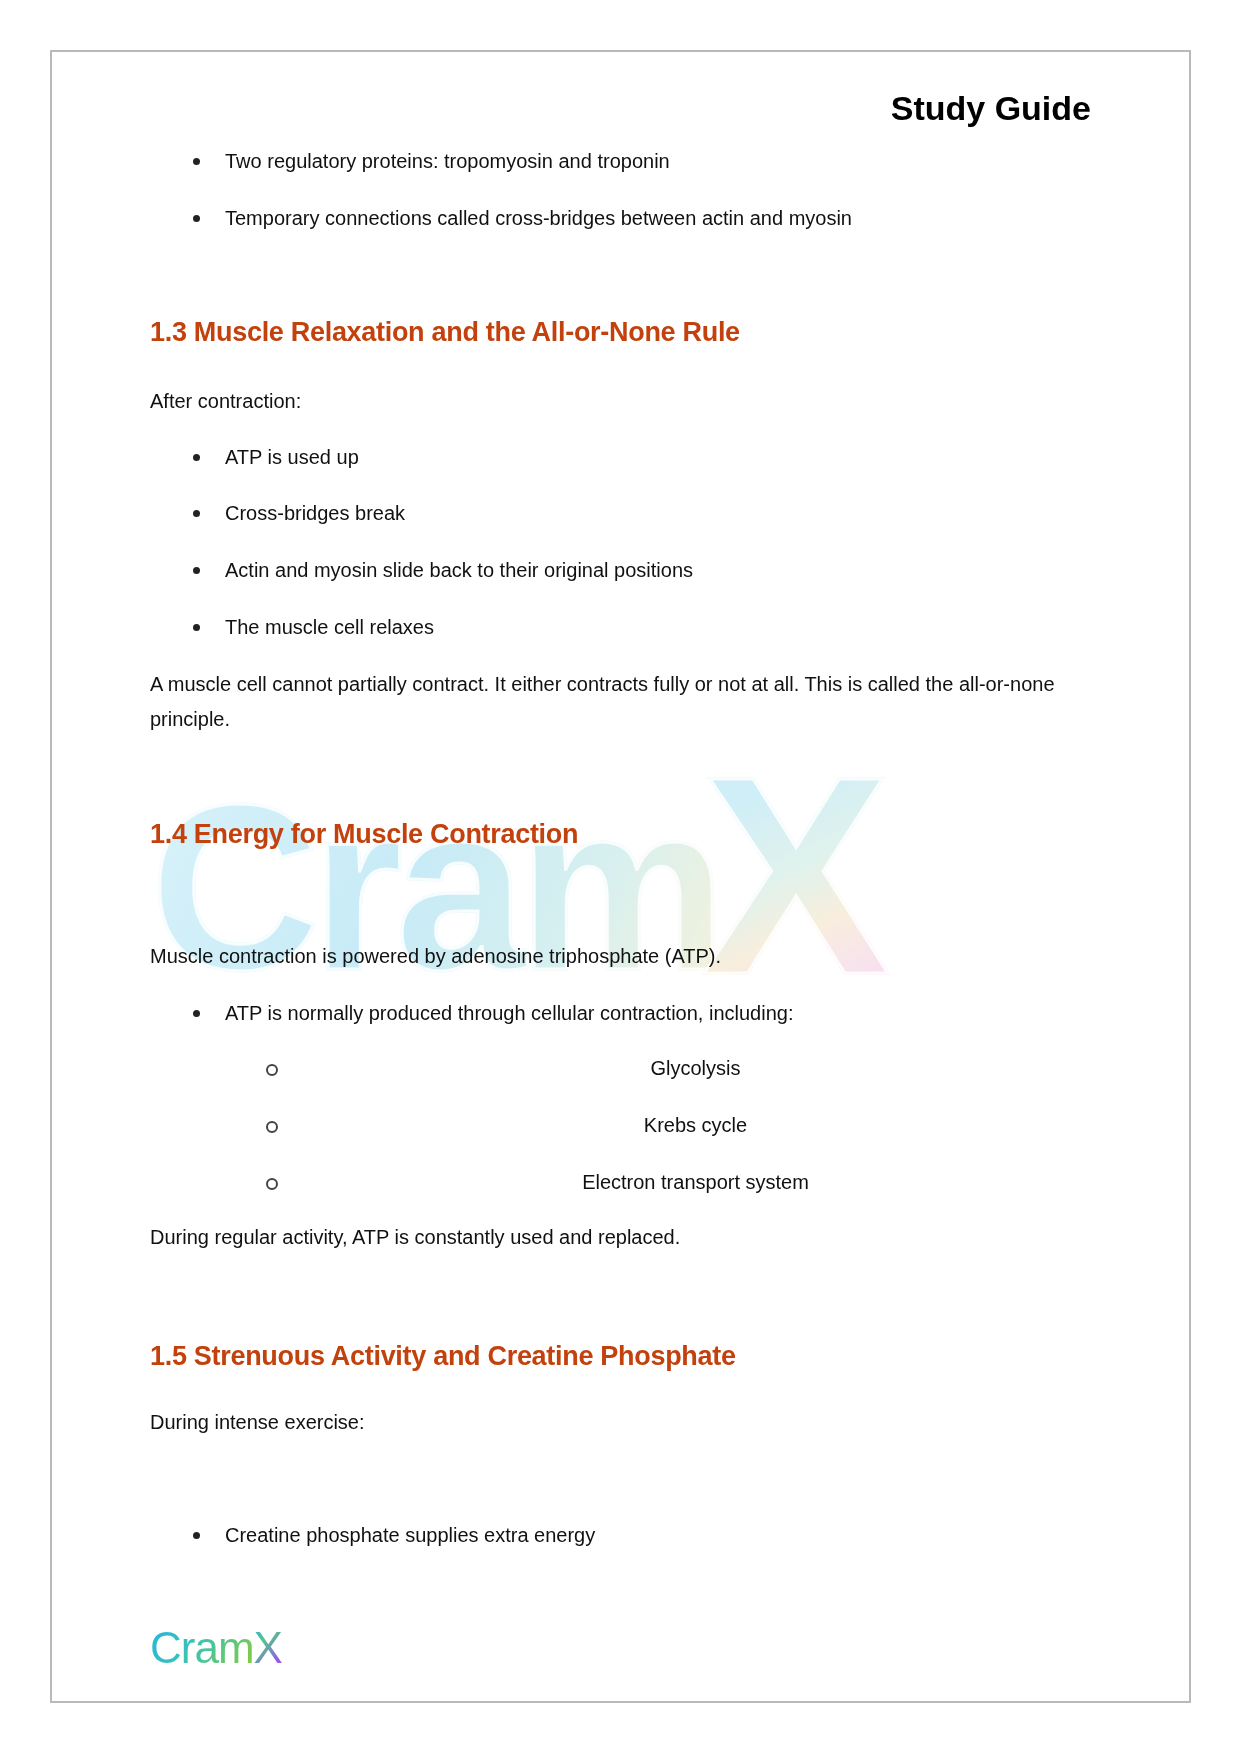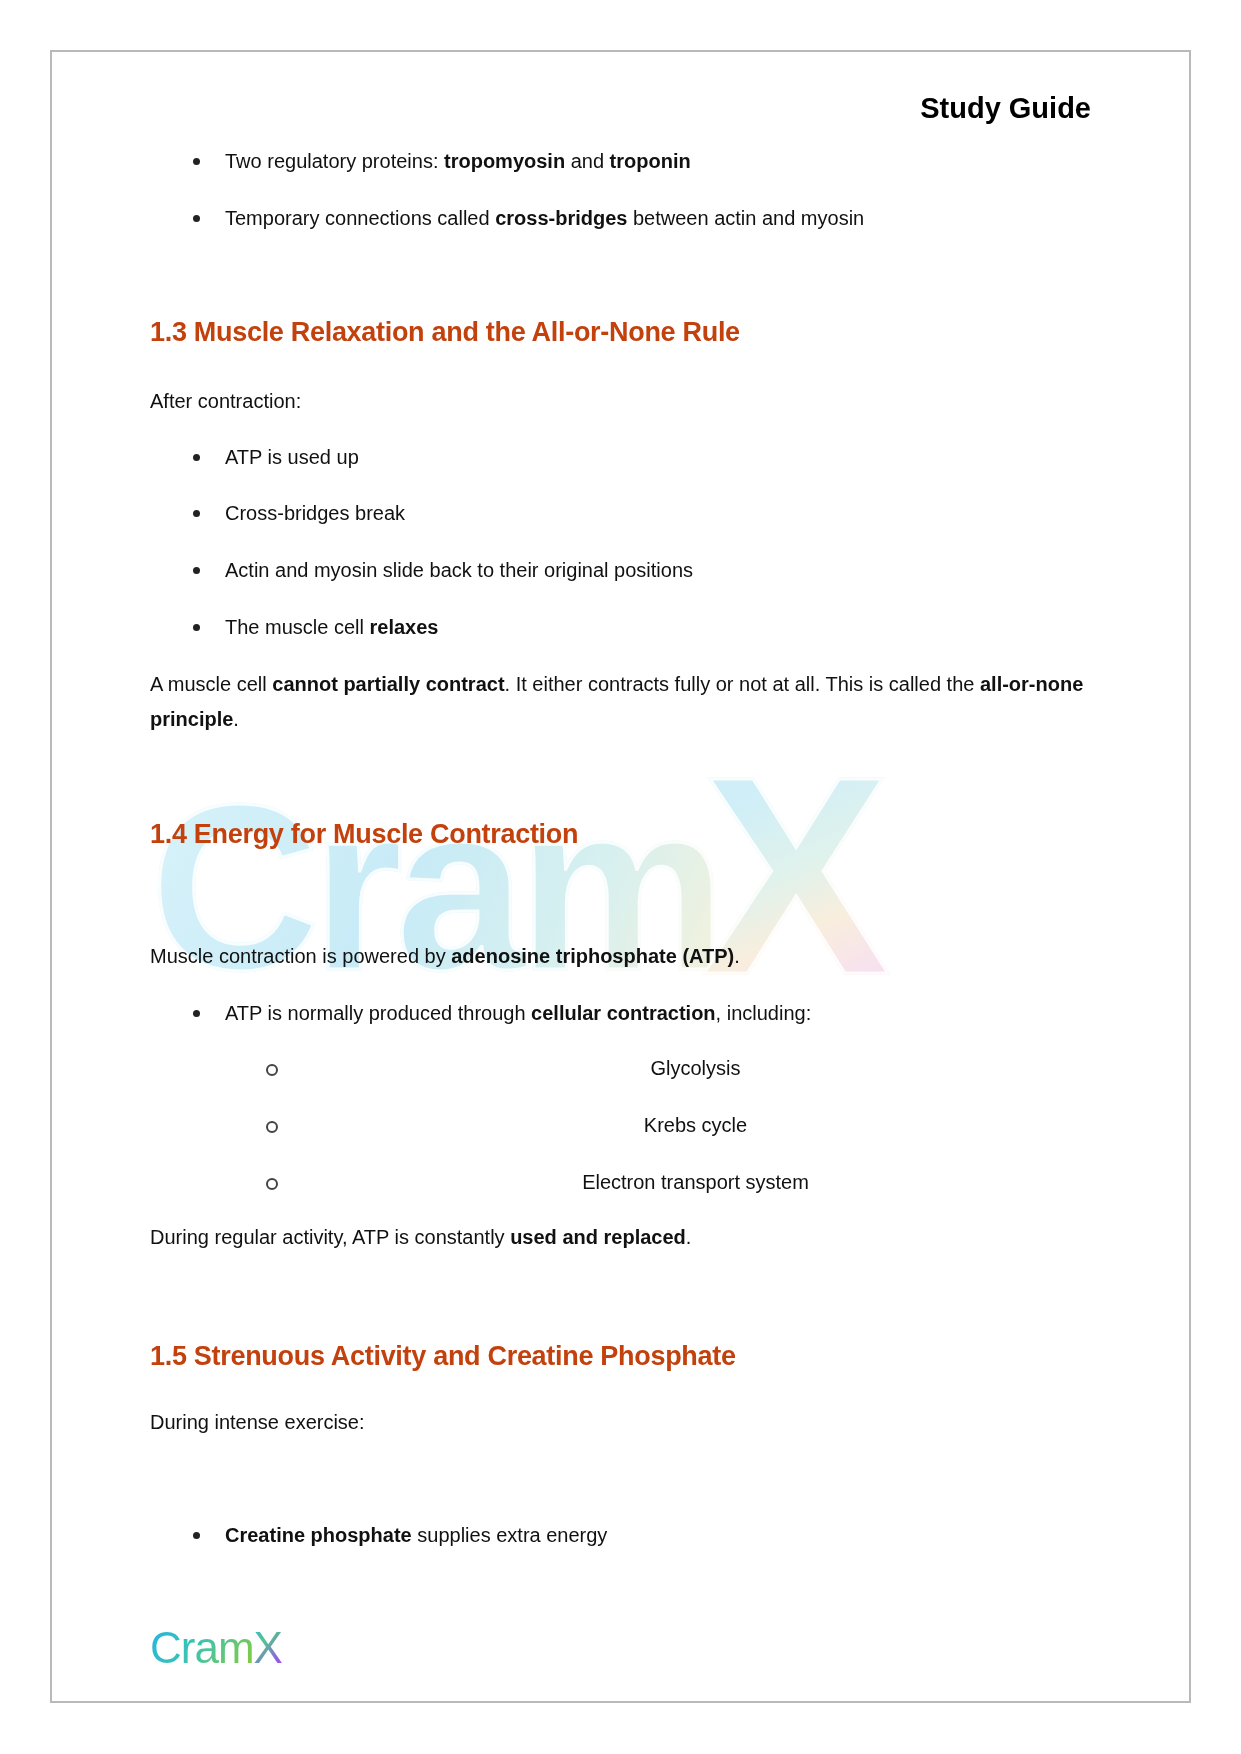--- a/index.html
+++ b/index.html
@@ -59,21 +59,21 @@
   }
   .block {
     position: absolute; left: 0; width: 100%;
     font-size: 20px; line-height: 35px;
     margin: 0;
   }
   .doc-title {
     position: absolute; left: 0; right: 0; top: 90px;
     margin: 0;
     text-align: right;
-    font-size: 29px; line-height: 36px;
+    font-size: 34px; line-height: 36px;
     font-weight: bold; color: #000000;
   }
   .sec-heading {
     position: absolute; left: 0; width: 100%;
     margin: 0;
     font-size: 27px; line-height: 40px;
     font-weight: bold; color: #c2410c;
     letter-spacing: -0.3px;
   }
   .subhead {
@@ -84,21 +84,21 @@
     width: 7px; height: 7px; border-radius: 50%;
     background: #222222;
   }
   .bullet .bullet-text { display: block; margin-left: 75px; }
   .subbullet .ring {
     position: absolute; left: 116px; top: 13px;
     width: 8px; height: 8px; border-radius: 50%;
     border: 2px solid #444444; background: transparent;
   }
   .subbullet .sub-text { display: block; margin-left: 150px; text-align: center; }
-  .seg-bold { font-weight: bold; }
+  .seg-bold { font-weight: normal; }
   .closing-para { width: 945px; }
   
   .logo {
     position: absolute; left: 0; top: 1623px;
     font-size: 44px; line-height: 50px;
     font-weight: normal; letter-spacing: -1px;
     white-space: nowrap;
   }
   .logo span {
     -webkit-background-clip: text;

